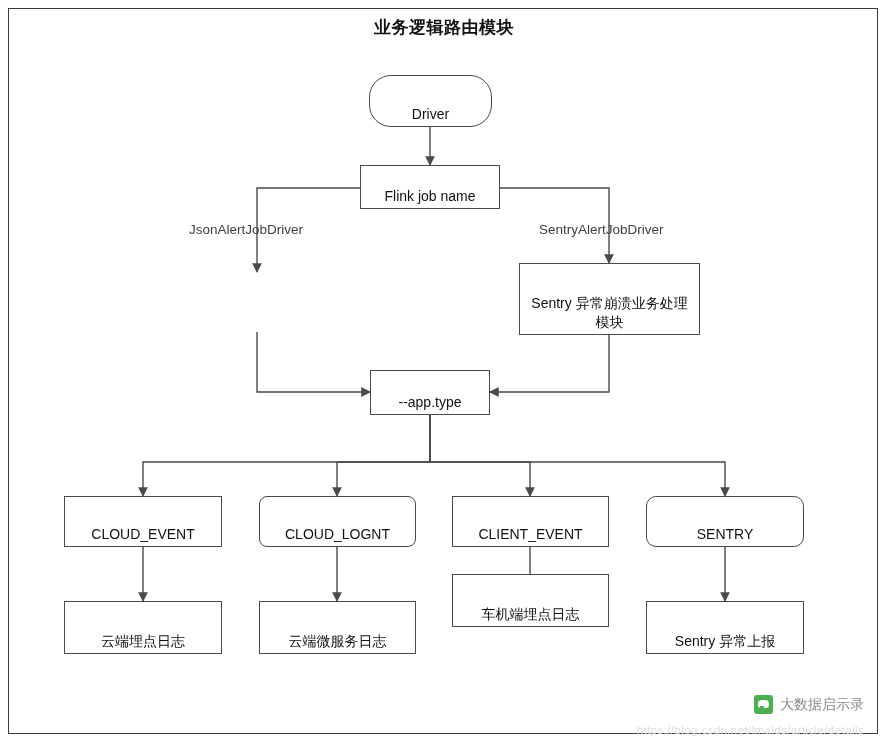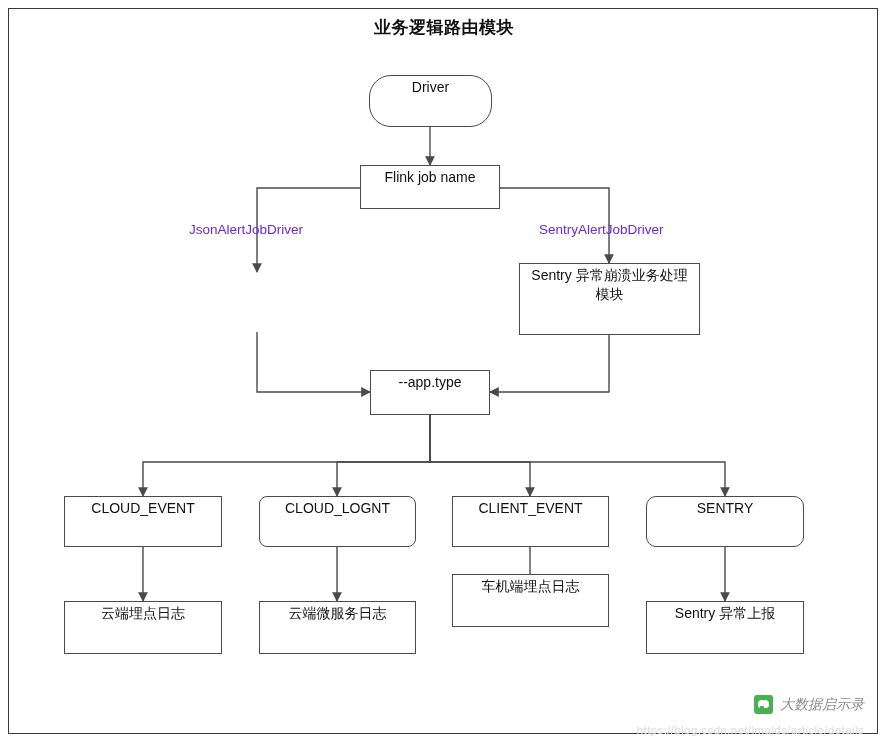--- a/index.html
+++ b/index.html
@@ -41,53 +41,52 @@
     font-weight: bold;
     color: #111;
     letter-spacing: 0.5px;
   }
   .node {
     position: absolute;
     box-sizing: border-box;
     border: 1px solid #4a4a4a;
     background: #ffffff;
     display: flex;
-    align-items: flex-start;
+    align-items: flex-end;
     justify-content: center;
     text-align: center;
     font-size: 14px;
     color: #111;
     line-height: 1.35;
     padding: 2px 6px;
   }
   .node.rounded {
     border-radius: 22px;
   }
   .edge-label {
     position: absolute;
     font-size: 13.5px;
-    color: #6d28d9;
+    color: #404040;
     white-space: nowrap;
   }
   svg.lines {
     position: absolute;
     left: 0;
     top: 0;
     width: 888px;
     height: 742px;
     pointer-events: none;
   }
   .wm {
     position: absolute;
     right: 24px;
     bottom: 28px;
     display: flex;
     align-items: center;
     gap: 7px;
-    font-style: italic;
   }
   .wm-logo {
     width: 19px;
     height: 19px;
     border-radius: 3px;
     background: #4caf50;
     position: relative;
     flex: none;
   }
   .wm-logo::before {

